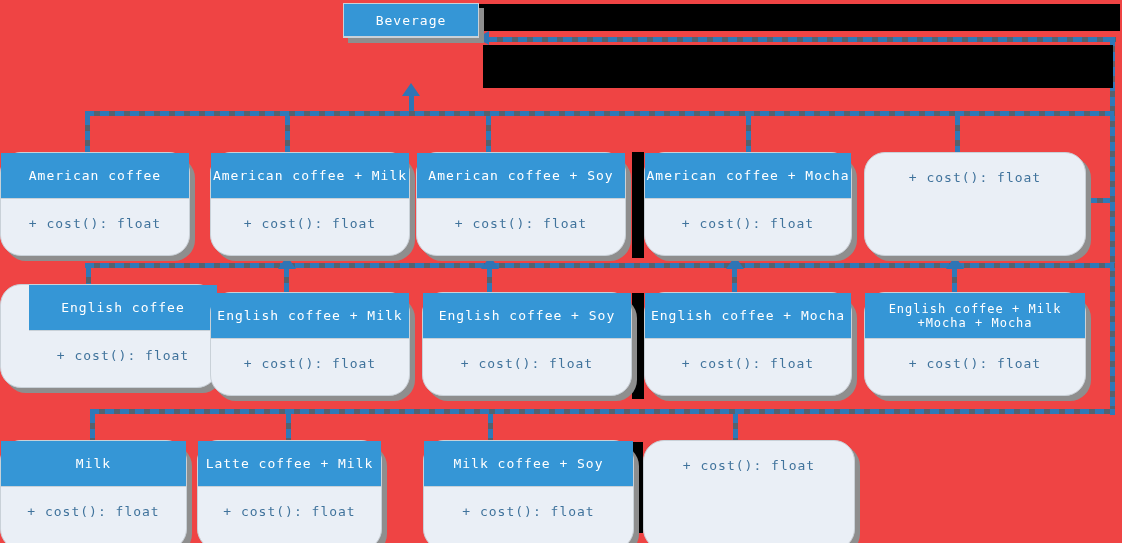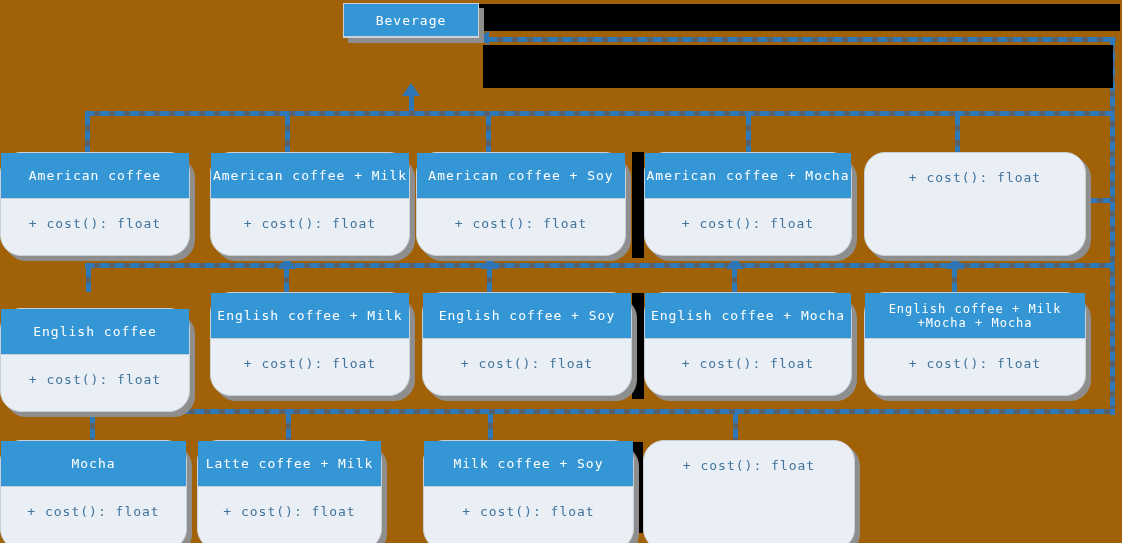--- a/index.html
+++ b/index.html
@@ -1,18 +1,18 @@
 <!DOCTYPE html>
 <html><head>
 <meta charset="utf-8">
 <style>
   html,body{margin:0;padding:0;background:#fff;}
   #canvas{
     position:relative;width:1122px;height:543px;overflow:hidden;
-    background:#a16207;font-family:"DejaVu Sans Mono","Liberation Mono",monospace;
+    background:#ef4444;font-family:"DejaVu Sans Mono","Liberation Mono",monospace;
   }
   
   .cbox{
     position:absolute;
     border:1px solid #c9d1d8;
     box-shadow:5px 5px 0 #8e8e8e;
     background:#eaeff6;
   }
   .cbox .hdr{
     background:#3596d6;color:#ffffff;
@@ -95,21 +95,21 @@
     <div class="bod">+ cost(): float</div>
   </div>
   <div class="cbox row12" style="left:644px;top:152px;width:206px;">
     <div class="hdr">American coffee + Mocha</div>
     <div class="bod">+ cost(): float</div>
   </div>
   <div class="cbox row12" style="left:864px;top:152px;width:220px;">
     <div class="bod">+ cost(): float</div>
   </div>
 
-  <div class="cbox row12" style="left:0px;top:308px;width:188px;">
+  <div class="cbox row12" style="left:0px;top:284px;width:188px;padding-left:28px;">
     <div class="hdr">English coffee</div>
     <div class="bod">+ cost(): float</div>
   </div>
   <div class="cbox row12" style="left:210px;top:292px;">
     <div class="hdr">English coffee + Milk</div>
     <div class="bod">+ cost(): float</div>
   </div>
   <div class="cbox row12" style="left:422px;top:292px;width:208px;">
     <div class="hdr">English coffee + Soy</div>
     <div class="bod">+ cost(): float</div>
@@ -118,21 +118,21 @@
     <div class="hdr">English coffee + Mocha</div>
     <div class="bod">+ cost(): float</div>
   </div>
   <div class="cbox row12" style="left:864px;top:292px;width:220px;">
     <div class="hdr" style="font-size:12px;">English coffee + Milk
 +Mocha + Mocha</div>
     <div class="bod">+ cost(): float</div>
   </div>
 
   <div class="cbox row12" style="left:0px;top:440px;width:185px;height:108px;">
-    <div class="hdr">Mocha</div>
+    <div class="hdr">Milk</div>
     <div class="bod">+ cost(): float</div>
   </div>
   <div class="cbox row12" style="left:197px;top:440px;width:183px;height:108px;">
     <div class="hdr">Latte coffee + Milk</div>
     <div class="bod">+ cost(): float</div>
   </div>
   <div class="cbox row12" style="left:423px;top:440px;width:209px;height:108px;">
     <div class="hdr">Milk coffee + Soy</div>
     <div class="bod">+ cost(): float</div>
   </div>

